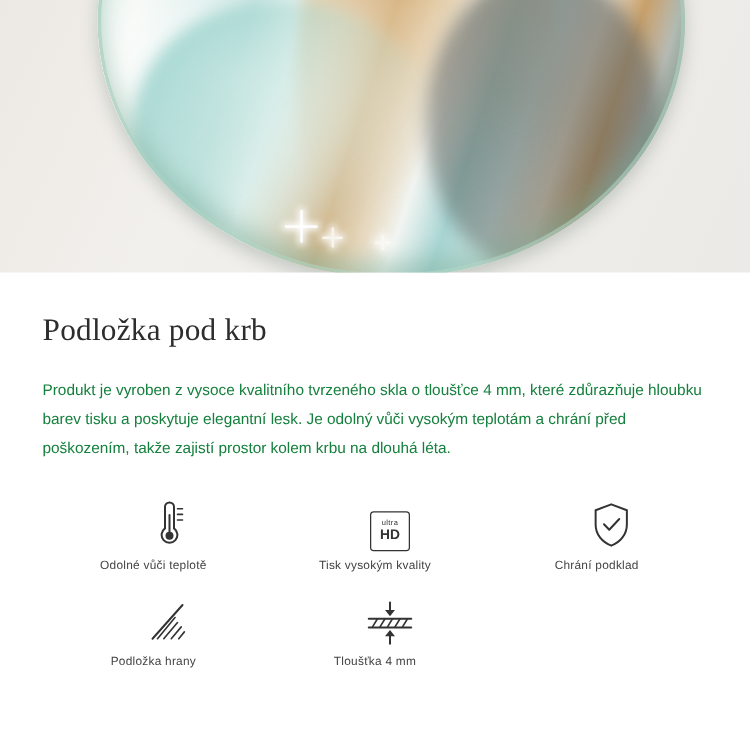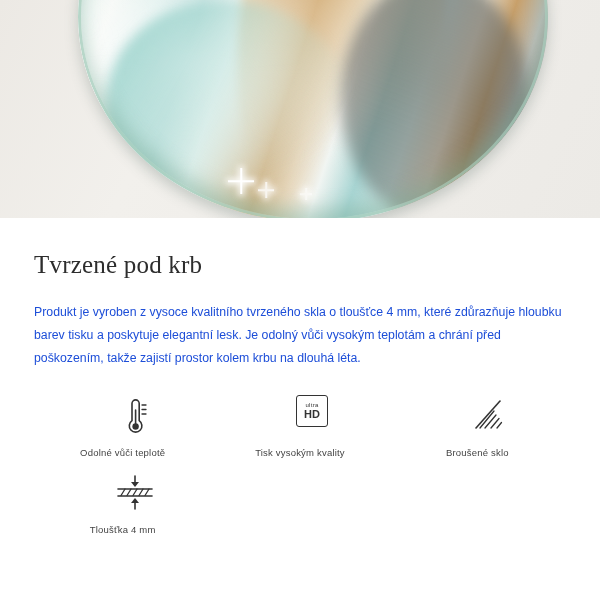--- a/index.html
+++ b/index.html
@@ -152,41 +152,41 @@
     font-weight: 400;
     margin: 30px 0 0 0;
     letter-spacing: .2px;
   }
   .headline .line2 { display: block; }
 
   .paragraph {
     margin: 20px 0 0 0;
     font-size: 12.3px;
     line-height: 1.85;
-    color: #1d4ed8;
+    color: #15803d;
     max-width: 535px;
   }
 
   
   .features {
     margin-top: 26px;
     display: grid;
     grid-template-columns: repeat(3, 1fr);
     row-gap: 14px;
   }
   .feature {
     display: flex;
     flex-direction: column;
     align-items: center;
     justify-content: flex-start;
   }
   .feature-icon {
     height: 46px;
     display: flex;
-    align-items: flex-start;
+    align-items: flex-end;
     justify-content: center;
     padding-left: 24px;
   }
   .feature-label {
     margin-top: 6px;
     font-size: 9.5px;
     color: #434343;
     letter-spacing: .2px;
     text-align: center;
   }
@@ -244,21 +244,21 @@
       <div class="plate-edge"></div>
     </div>
     <span class="sparkle s1"></span>
     <span class="sparkle s2"></span>
     <span class="sparkle s3"></span>
   </div>
 
   <div class="content">
 
     <h1 class="headline">
-      <span>Tvrzené pod krb</span>
+      <span>Podložka pod krb</span>
     </h1>
 
     <p class="paragraph">Produkt je vyroben z vysoce kvalitního tvrzeného skla o tloušťce 4 mm, které zdůrazňuje hloubku barev tisku a poskytuje elegantní lesk. Je odolný vůči vysokým teplotám a chrání před poškozením, takže zajistí prostor kolem krbu na dlouhá léta.</p>
 
     <div class="features">
 
       <div class="feature">
         <div class="feature-icon">
           <svg width="40" height="44" viewBox="0 0 40 44" aria-hidden="true">
             <path class="stroke" d="M17 8.5a3.6 3.6 0 0 1 7.2 0v17.2a6.3 6.3 0 1 1-7.2 0z"></path>
@@ -273,30 +273,39 @@
       <div class="feature">
         <div class="feature-icon">
           <div class="hd-box">
             <span class="hd-top">ultra</span>
             <span class="hd-bottom">HD</span>
           </div>
         </div>
         <div class="feature-label">Tisk vysokým kvality</div>
       </div>
 
+      <div class="feature">
+        <div class="feature-icon">
+          <svg width="36" height="42" viewBox="0 0 36 42" aria-hidden="true">
+            <path class="stroke" d="M18 4.5 5.5 9.2v11.4C5.5 28.8 11 35 18 37.5c7-2.5 12.5-8.7 12.5-16.9V9.2z"></path>
+            <path class="stroke" d="m12.2 20.4 4.2 4.4 8-8.6"></path>
+          </svg>
+        </div>
+        <div class="feature-label">Chrání podklad</div>
+      </div>
 
 
       <div class="feature">
         <div class="feature-icon">
           <svg width="44" height="40" viewBox="0 0 44 40" aria-hidden="true">
             <path class="stroke" d="M9 33 33 6"></path>
             <path class="stroke-thin" d="M13 33 27 16M18 33l11-13M24 33l8-9.5M30 33l4.5-5.5"></path>
           </svg>
         </div>
-        <div class="feature-label">Broušené sklo</div>
+        <div class="feature-label">Podložka hrany</div>
       </div>
 
       <div class="feature">
         <div class="feature-icon">
           <svg width="46" height="40" viewBox="0 0 46 40" aria-hidden="true">
             <path class="stroke" d="M23 4v8"></path>
             <path class="fill-dark" d="m23 15-4-5h8z"></path>
             <path class="stroke" d="M6 17h34"></path>
             <path class="stroke-thin" d="M9 23.5 13 17M15 23.5 19 17M21 23.5 25 17M27 23.5 31 17M33 23.5 37 17"></path>
             <path class="stroke" d="M6 24h34"></path>

